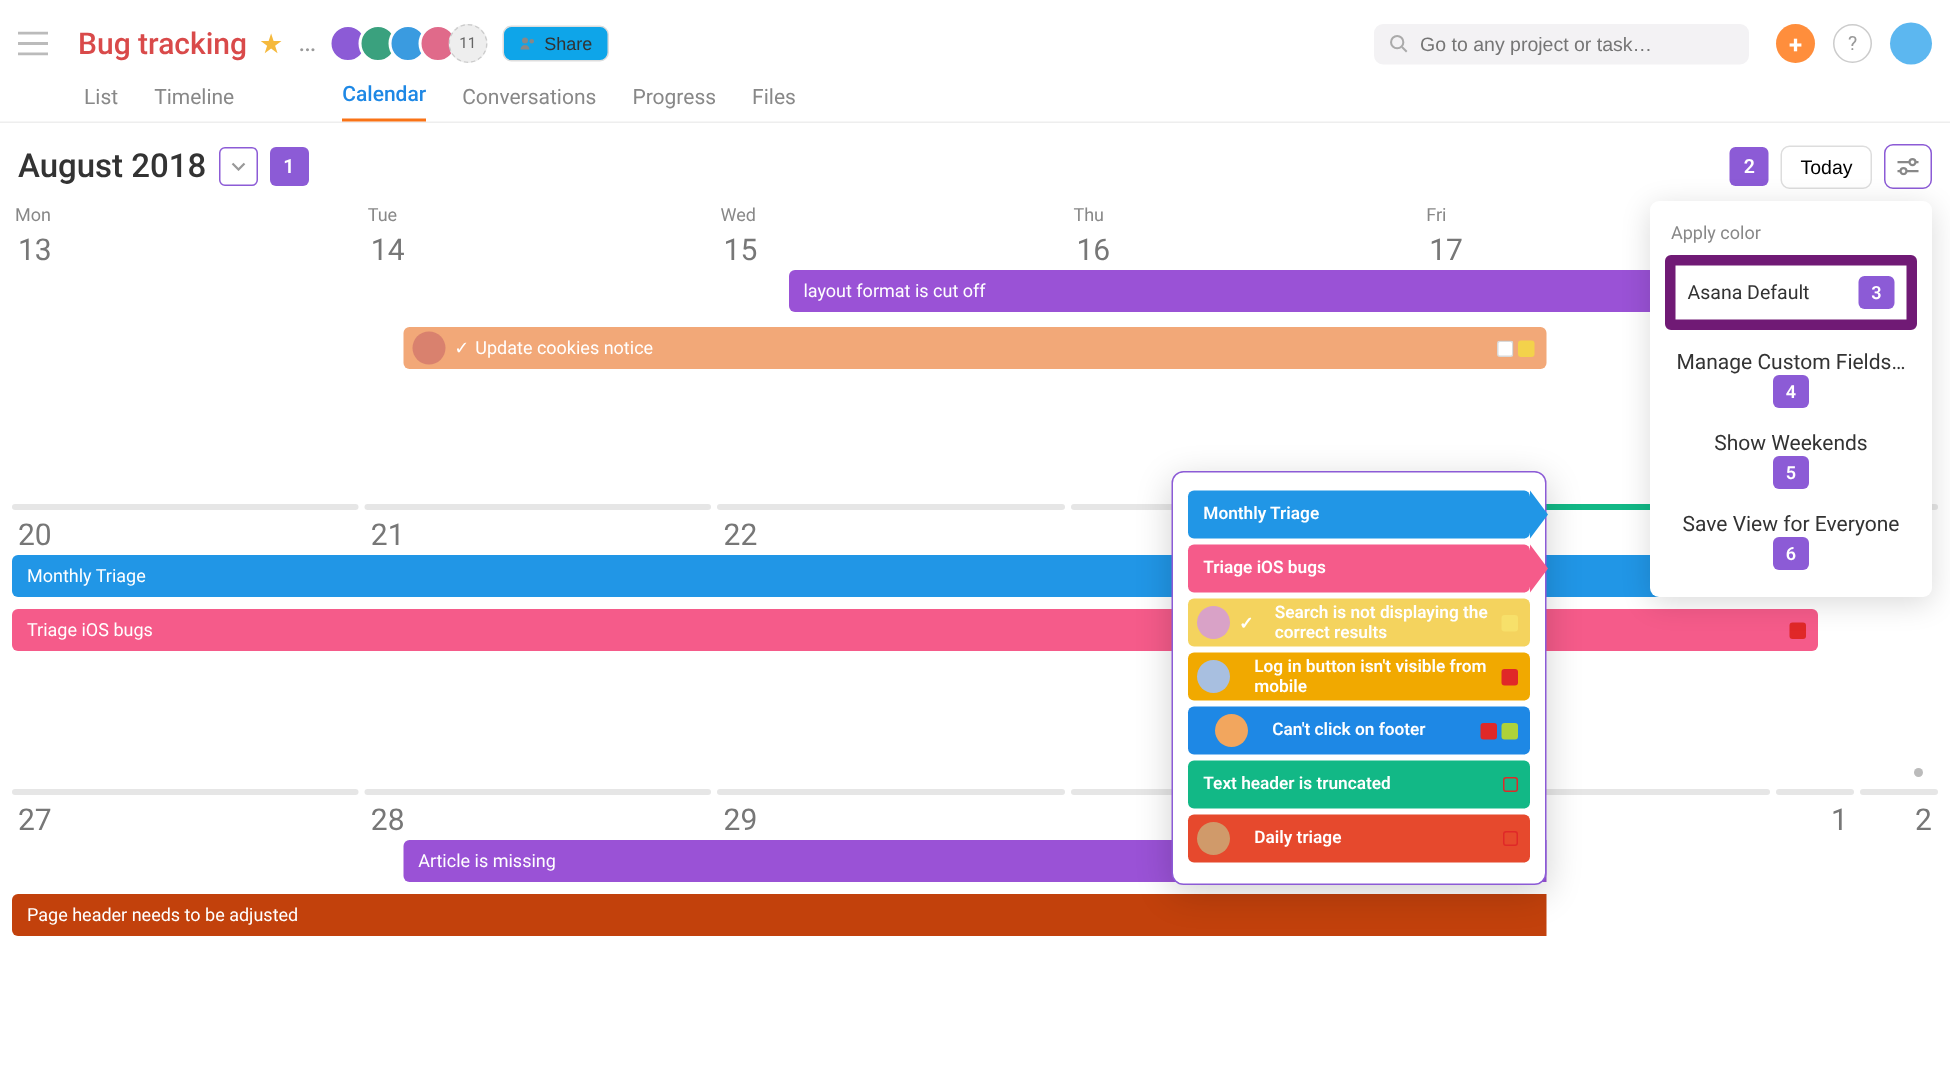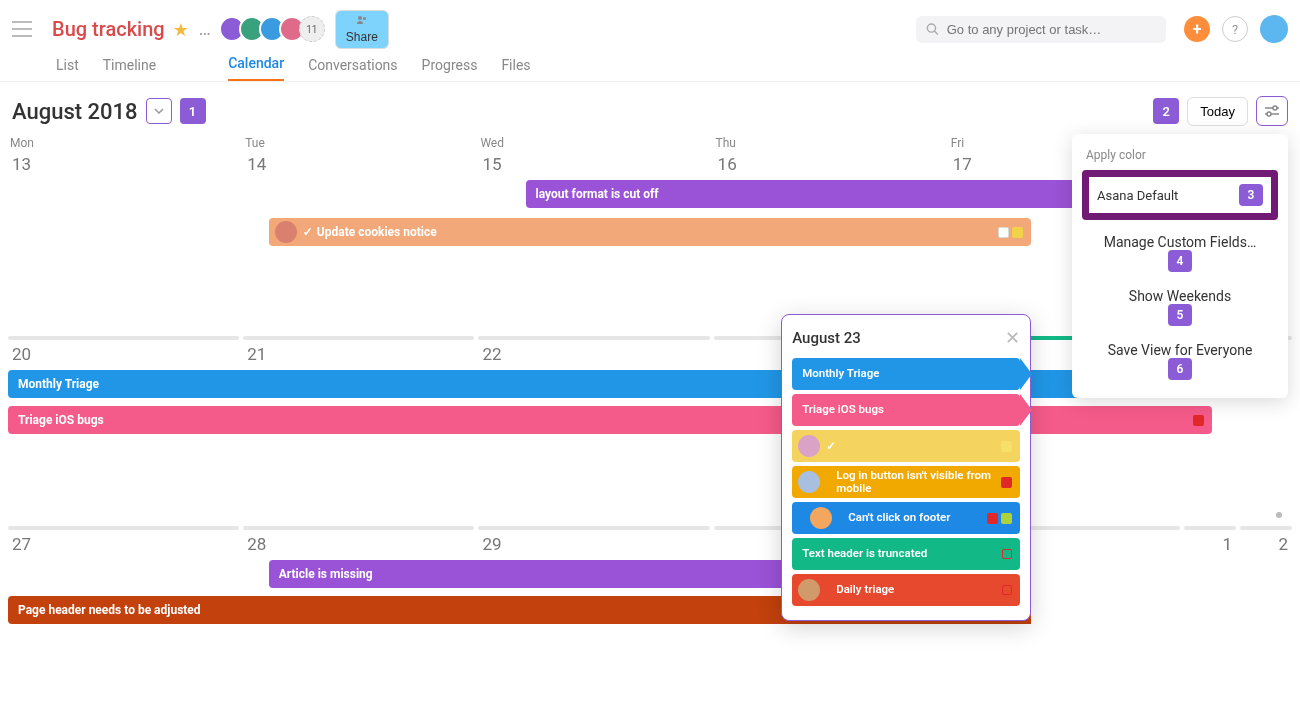--- a/index.html
+++ b/index.html
@@ -7,21 +7,21 @@
   
   .topbar { display:flex; align-items:center; padding: 8px 12px 0 12px; height: 50px;}
   .hamburger { width: 24px; cursor:pointer; margin-right: 16px; color:#999;}
   .hamburger svg { display:block;}
   .project-title { font-size: 20px; font-weight: 500; color:#d94a4a; }
   .star { color:#f5b93d; font-size:18px; margin-left:8px; }
   .dots { color:#999; margin-left:10px; font-size:18px; line-height:1; }
   .avatars { display:flex; align-items:center; margin-left: 14px;}
   .avatar { width:26px; height:26px; border-radius:50%; border:2px solid #fff; margin-left:-6px; display:flex; align-items:center; justify-content:center; color:#fff; font-size:11px;}
   .avatar.count { background:#eee; color:#666; font-size:10px; border:1px dashed #ccc;}
-  .share-btn { margin-left:10px; border:1px solid #ddd; border-radius:6px; padding:4px 10px; font-size:12px; display:flex; align-items:center; gap:5px; color:#333; background:#7dd3fc;flex-direction:column;}
+  .share-btn { margin-left:10px; border:1px solid #ddd; border-radius:6px; padding:4px 10px; font-size:12px; display:flex; align-items:center; gap:5px; color:#333; background:#0ea5e9;}
   .spacer { flex:1;}
   .search { background:#f3f2f4; border-radius:6px; padding:6px 10px; display:flex; align-items:center; width:250px; color:#999;}
   .search svg { margin-right:8px;}
   .search input { background:transparent; border:none; outline:none; font-size:13px; width:100%; color:#be185d;}
   .topright { display:flex; align-items:center; gap:12px; margin-left:18px;}
   .plusbtn { width:26px; height:26px; border-radius:50%; background:#ff8e3c; color:#fff; display:flex; align-items:center; justify-content:center; font-size:16px; font-weight:bold;}
   .helpbtn { width:26px; height:26px; border-radius:50%; border:1px solid #ccc; display:flex; align-items:center; justify-content:center; color:#999;}
   .userav { width:28px; height:28px; border-radius:50%; background:#5cb7f0;}
   
   .tabs { display:flex; gap:24px; padding: 0 56px; border-bottom:1px solid #eee; height:32px; align-items:flex-end;}
@@ -29,42 +29,42 @@
   .tab.active { color:#1e88e5; border-bottom:2px solid #f97316; font-weight:500;margin-left:48px;}
   
   .subhead { display:flex; align-items:center; padding: 14px 12px 10px 12px;}
   .month { font-size:22px; font-weight:500; color:#333; margin-right:8px;}
   .month-dd { width:26px; height:26px; border:1.5px solid #8c5bd6; border-radius:4px; display:flex; align-items:center; justify-content:center; color:#888;}
   .marker { background:#8c5bd6; color:#fff; width:26px; height:26px; border-radius:4px; display:flex; align-items:center; justify-content:center; font-size:13px; font-weight:600;}
   .subhead-right { margin-left:auto; display:flex; align-items:center; gap:8px; position:relative;}
   .today-btn { border:1px solid #ddd; border-radius:6px; padding:6px 12px; font-size:13px; background:#fff;}
   .settings-btn { border:1.5px solid #8c5bd6; border-radius:6px; width:32px; height:30px; display:flex; align-items:center; justify-content:center; color:#777;}
   
-  .dropdown { position:absolute; top:4px; right:0; width:216px; background:#fff; border-radius:6px; box-shadow:0 4px 20px rgba(0,0,0,0.15); padding:10px 0; z-index:20;}
+  .dropdown { position:absolute; top:4px; right:0; width:188px; background:#fff; border-radius:6px; box-shadow:0 4px 20px rgba(0,0,0,0.15); padding:10px 0; z-index:20;}
   .dropdown .dd-label { font-size:12px; color:#888; padding:4px 14px 8px 14px;}
   .dd-field { margin:0 10px 6px 10px; border:7px solid #701a75; border-radius:4px; padding:7px 8px; font-size:13px; display:flex; align-items:center; justify-content:space-between;}
   .dd-item { padding:8px 14px; font-size:14px; display:flex; align-items:center; justify-content:space-between; cursor:pointer;flex-direction:column;}
   .dd-marker { background:#8c5bd6; color:#fff; width:24px; height:22px; border-radius:4px; display:flex; align-items:center; justify-content:center; font-size:12px; font-weight:600;}
   
   .cal { position:relative; padding: 0 4px;}
   .dayheads { display:grid; grid-template-columns: repeat(5, 1fr) 52px 52px; gap:4px; padding:0 4px; color:#888; font-size:12px;}
   .dayhead { padding-left:2px;}
   
   .week { display:grid; grid-template-columns: repeat(5, 1fr) 52px 52px; gap:4px; padding:0 4px; margin-top:2px; position:relative;}
   .cell { min-height:180px; }
   .cell.short { min-height:140px;}
   .cell.weekend { background:transparent;}
-  .daynum { font-size:17px; color:#777; padding:2px 4px 6px 4px;}
+  .daynum { font-size:20px; color:#777; padding:2px 4px 6px 4px;}
   .daynum.right { text-align:right;}
   .daynum.today { color:#12b886; font-weight:600;}
   .week-rule { height:4px; background:#e6e6e6; border-radius:2px; margin-bottom:0;}
   .week-rule.green { background:#12b886;}
   
   .bars { position:absolute; left:4px; right:4px;}
-  .bar { height:28px; border-radius:4px; color:#fff; font-size:12px; font-weight:700; display:flex; align-items:center; padding-left:10px; }
+  .bar { height:28px; border-radius:4px; color:#fff; font-size:12px; font-weight:400; display:flex; align-items:center; padding-left:10px; }
   .bar .tags { margin-left:auto; margin-right:8px; display:flex; gap:3px;}
   .tagbox { width:11px; height:11px; border-radius:2px;}
   .bar.continues-right { border-top-right-radius:0; border-bottom-right-radius:0;}
   
   .avsmall { width:22px; height:22px; border-radius:50%; margin-left:6px; margin-right:6px; flex-shrink:0;}
   
   .popover { position:absolute; width:250px; background:#fff; border:1.5px solid #8c5bd6; border-radius:8px; box-shadow:0 6px 24px rgba(0,0,0,0.18); padding:12px 10px 10px 10px; z-index:30;}
   .pop-head { display:flex; align-items:center; justify-content:space-between; margin-bottom:10px;}
   .pop-title { font-size:15px; font-weight:500;}
   .pop-close { color:#bbb; font-size:18px; cursor:pointer;}
@@ -265,36 +265,33 @@
         <span>Triage iOS bugs</span>
         <div class="tags">
             <div class="tagbox" style="background:#e02828"></div>
           </div>
       </div>
     </div>
 
     <div class="dot" style="right:14px; top:170px;"></div>
 
     <div class="popover" style="left:calc(60% + 2px); top:-28px;">
-      <div class="pop-head">
-        <div class="pop-title">August 23</div>
-        <div class="pop-close">✕</div>
-      </div>
       <div id="pop-rows">
           <div class="pop-row arrow" style="background: rgb(33, 150, 230);">
             <div style="position: absolute; right: -12px; top: 0px; width: 0px; height: 0px; border-top: 16px solid transparent; border-bottom: 16px solid transparent; border-left: 12px solid rgb(33, 150, 230);"></div>
             <div class="txt">Monthly Triage</div>
           </div>
           <div class="pop-row arrow" style="background: rgb(245, 91, 138);">
             <div style="position: absolute; right: -12px; top: 0px; width: 0px; height: 0px; border-top: 16px solid transparent; border-bottom: 16px solid transparent; border-left: 12px solid rgb(245, 91, 138);"></div>
             <div class="txt">Triage iOS bugs</div>
           </div>
           <div class="pop-row" style="background: rgb(244, 211, 94);">
             <div class="avsmall" style="background: rgb(217, 162, 199);"></div>
             <span class="check">✓</span>
+            <div class="txt">Search is not displaying the correct results</div>
             <div class="tags">
               <div class="tagbox" style="background: rgb(247, 224, 106);"></div>
             </div>
           </div>
           <div class="pop-row" style="background: rgb(241, 169, 0);">
             <div class="avsmall" style="background: rgb(168, 191, 224);"></div>
             <div class="txt">Log in button isn't visible from mobile</div>
             <div class="tags">
               <div class="tagbox" style="background: rgb(224, 40, 40);"></div>
             </div>

